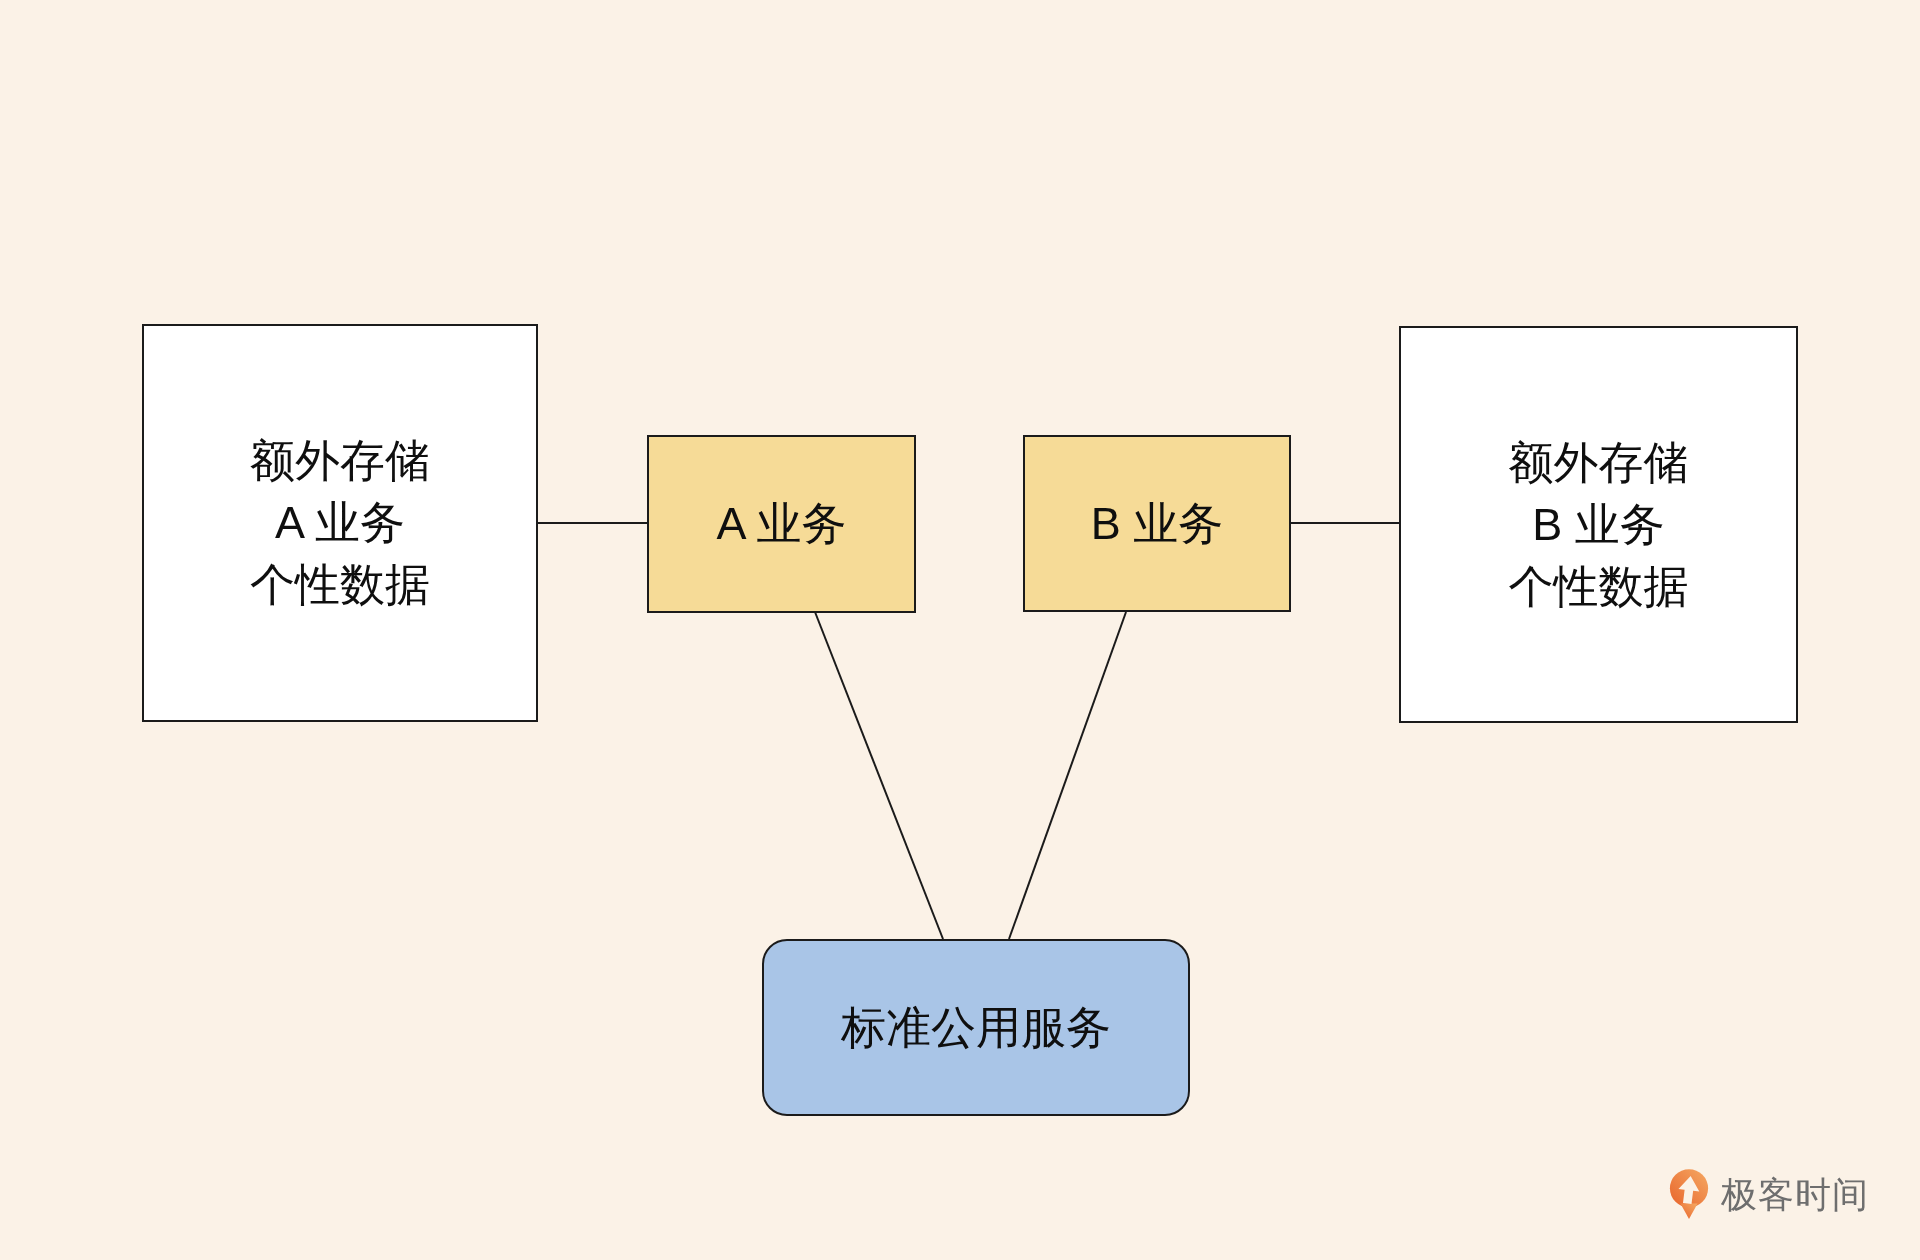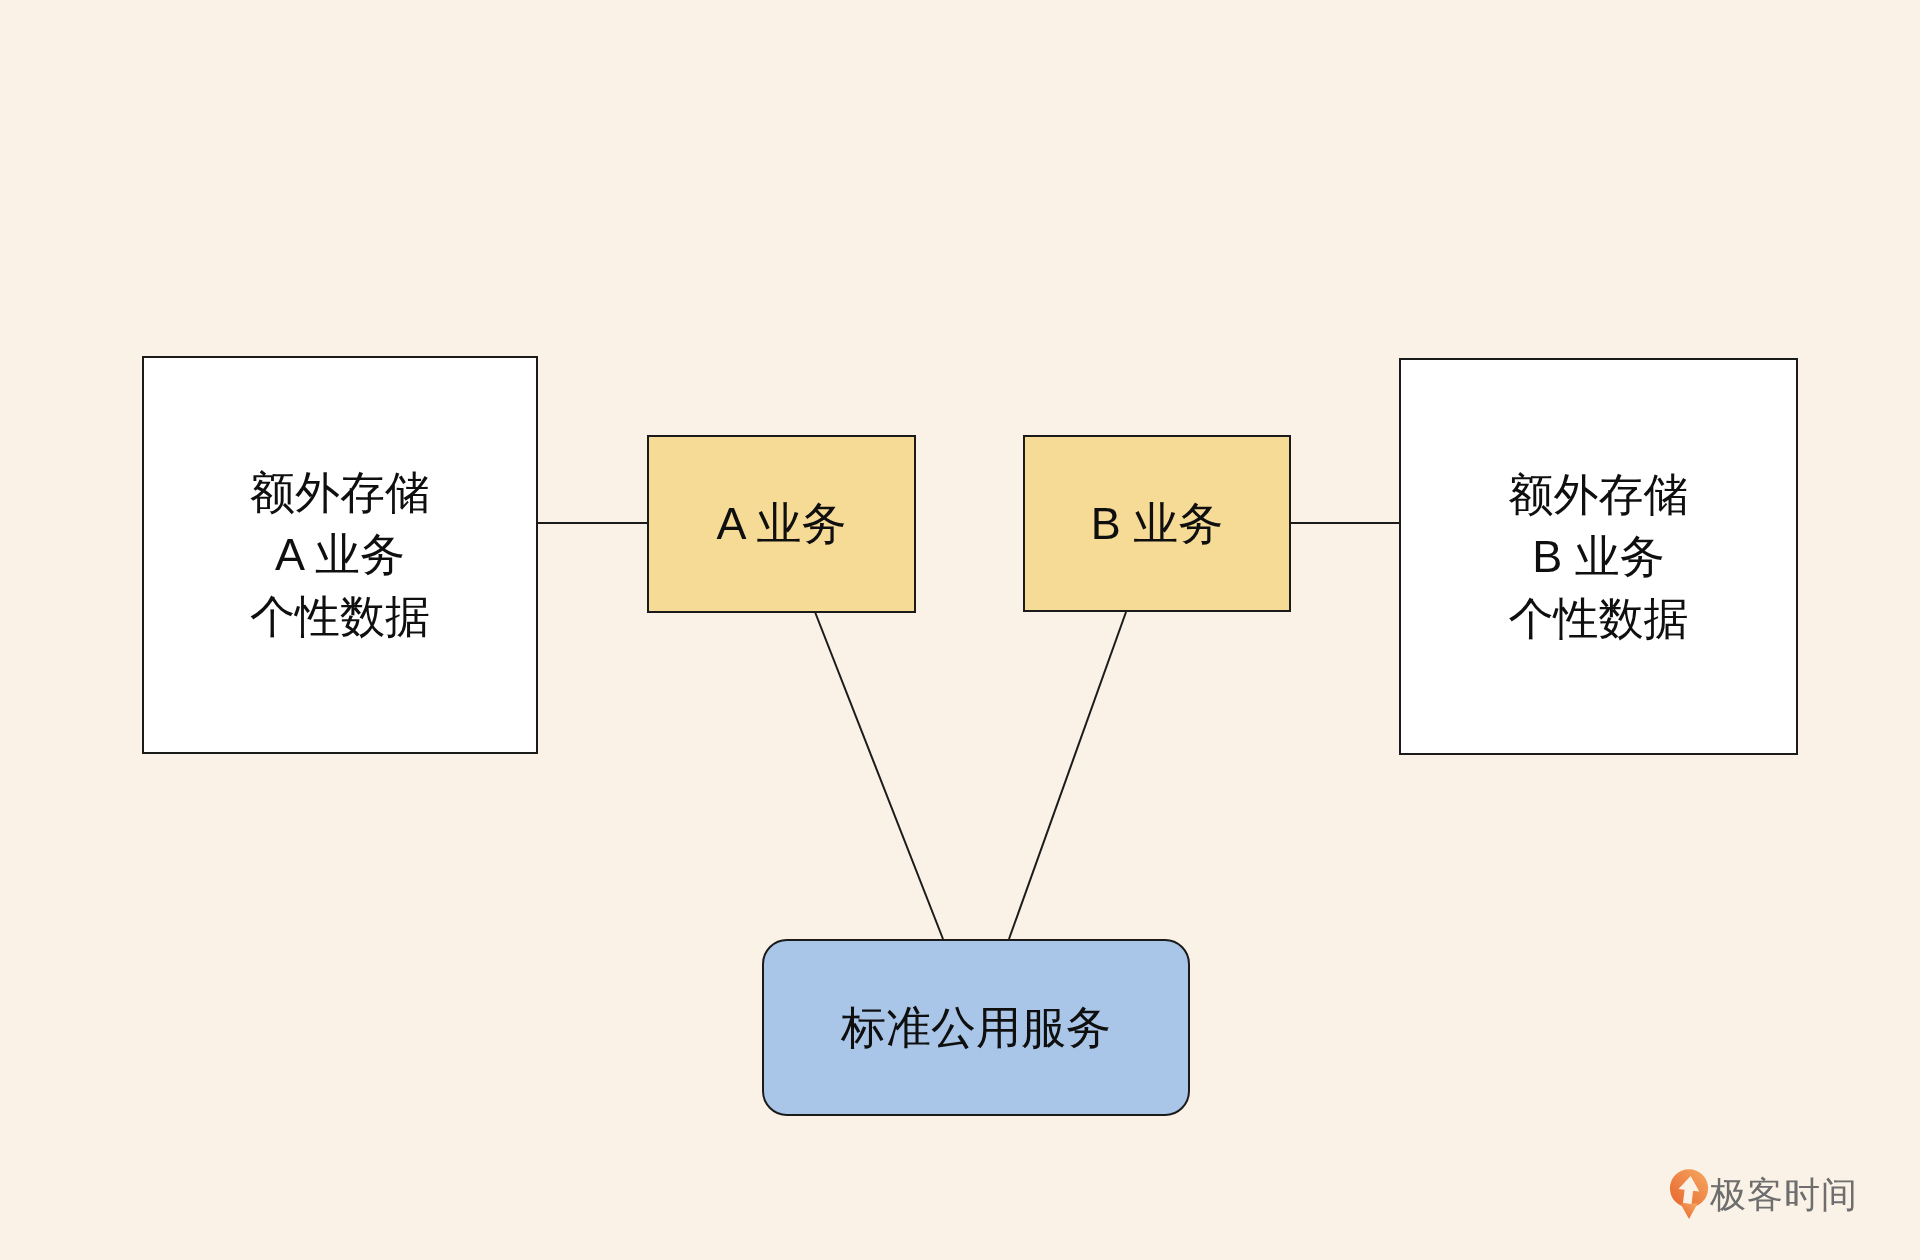--- a/index.html
+++ b/index.html
@@ -31,41 +31,41 @@
     display: flex;
     flex-direction: column;
     align-items: center;
     justify-content: center;
     text-align: center;
   }
   .node-storage {
     background: #FFFFFF;
     font-size: 45px;
     line-height: 62px;
-    margin-top: 32px;
   }
   .node-service {
     background: #F6DB97;
     font-size: 45px;
   }
   .node-shared {
     background: #A9C5E7;
     font-size: 45px;
   }
   #storage-a { left: 142px; top: 324px; width: 396px; height: 398px; }
   #storage-b { left: 1399px; top: 326px; width: 399px; height: 397px; }
   #service-a { left: 647px;  top: 435px; width: 269px; height: 178px; }
   #service-b { left: 1023px; top: 435px; width: 268px; height: 177px; }
   #shared-service { left: 762px; top: 939px; width: 428px; height: 177px; border-radius: 25px; }
   .watermark {
     position: absolute;
     left: 1668px;
     top: 1168px;
     display: flex;
     align-items: center;
+    gap: 11px;
   }
   .watermark-label {
     font-size: 36px;
     color: #6E6E6E;
     letter-spacing: 1px;
     white-space: nowrap;
   }
 </style>
 </head>
 <body>

